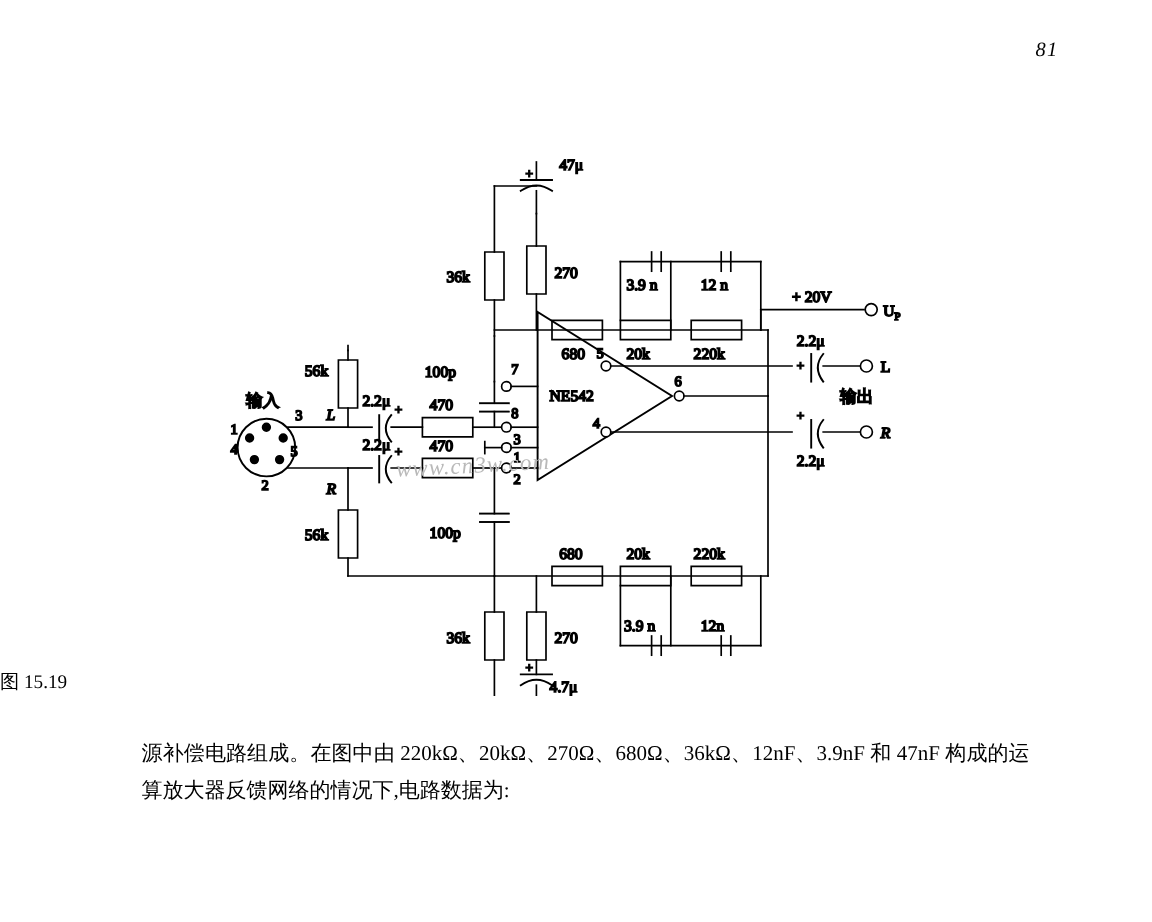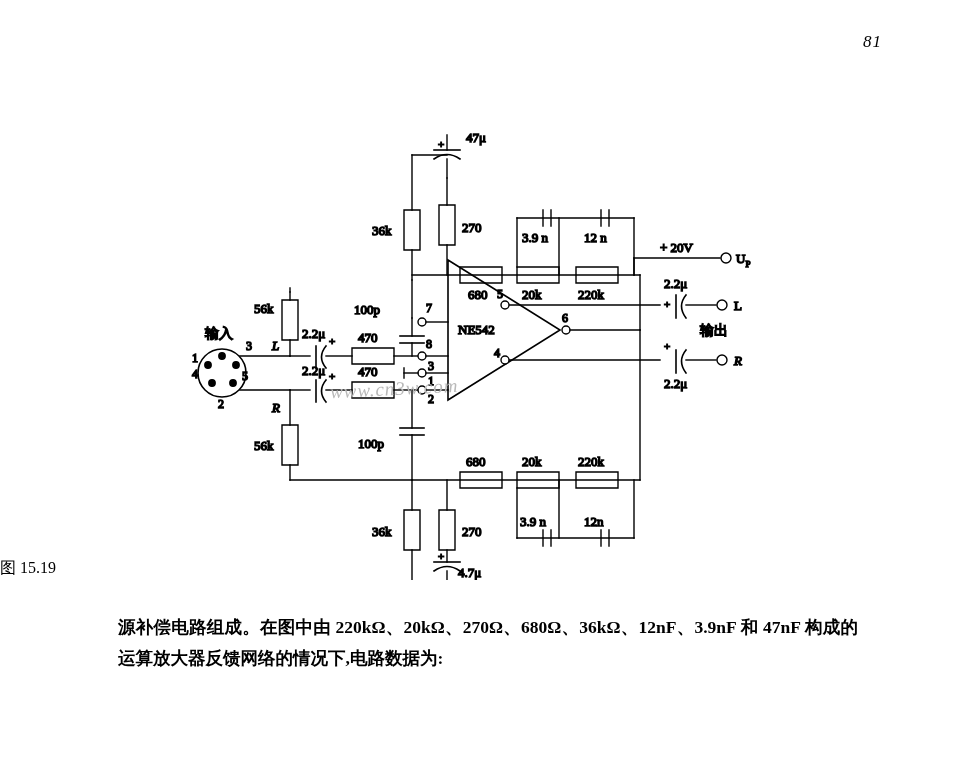--- a/index.html
+++ b/index.html
@@ -49,21 +49,20 @@
     left: 118px;
     top: 612px;
     width: 740px;
     font-size: 17.5px;
     line-height: 31px;
     font-family: "Liberation Serif", serif;
   }
   .body-text p {
     margin: 0;
     text-align: justify;
-    font-weight: bold;
   }
   .body-text p.indent {
     text-indent: 2em;
   }
   .watermark {
     position: absolute;
     left: 330px;
     top: 378px;
     font-family: "Liberation Serif", serif;
     font-size: 19px;

